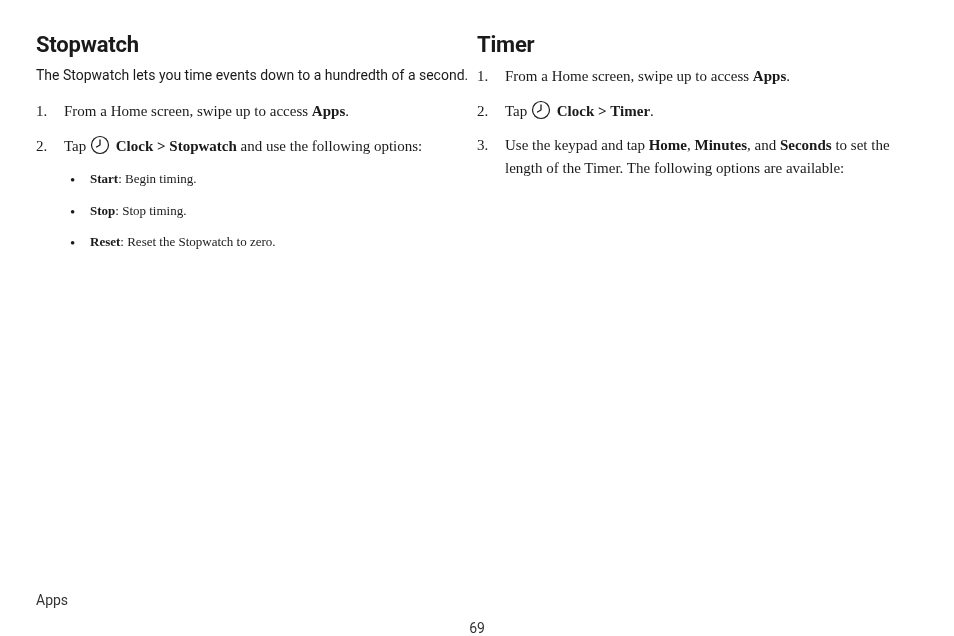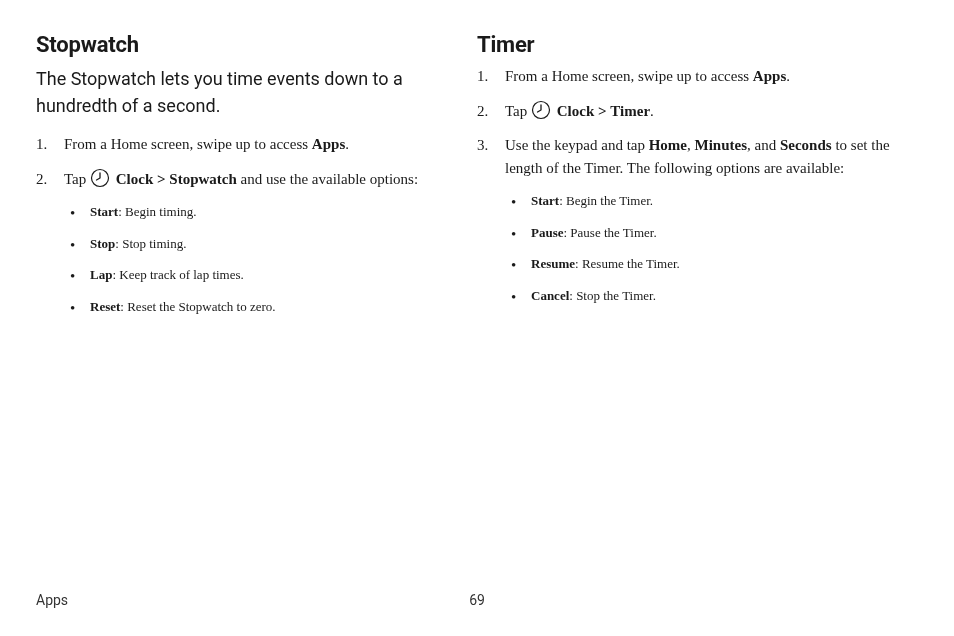--- a/index.html
+++ b/index.html
@@ -19,21 +19,21 @@
       flex: 1;
       min-width: 0;
     }
     h2 {
       font-size: 22px;
       font-weight: 700;
       margin-bottom: 8px;
       letter-spacing: -0.2px;
     }
     .intro {
-      font-size: 18px;
+      font-size: 14px;
       line-height: 1.5;
       margin-bottom: 14px;
     }
     ol {
       list-style: none;
       counter-reset: step;
       padding-left: 0;
       font-family: Liberation Serif, serif;
     }
     ol > li {
@@ -87,20 +87,21 @@
       right: 36px;
       display: flex;
       justify-content: space-between;
       font-size: 14px;
       color: #333;
     }
     .footer-center {
       position: absolute;
       left: 50%;
       transform: translateX(-50%);
+      margin-top: 28px;
     }
   </style>
 </head>
 <body>
 
 <div class="columns">
 
   <div class="col">
     <h2>Stopwatch</h2>
     <p class="intro">The Stopwatch lets you time events down to a hundredth of a second.</p>
@@ -110,25 +111,24 @@
       </li>
       <li>
         <span>Tap </span><span class="clock-icon">
             <svg width="20" height="20" viewBox="0 0 20 20">
               <circle cx="10" cy="10" r="8.5" fill="none" stroke="#1a1a1a" stroke-width="1.2"></circle>
               <path d="M10 5 L10 10 L6.5 12" fill="none" stroke="#1a1a1a" stroke-width="1.3" stroke-linecap="round" stroke-linejoin="round"></path>
             </svg>
           </span>
         <span class="bold">Clock</span>
         <span class="bold chev">&gt;</span>
-        <span class="bold">Stopwatch</span><span> and use the available options:</span>
+        <span class="bold">Stopwatch</span><span> and use the following options:</span>
         <ul>
           <li><span class="bold">Start</span><span>: Begin timing.</span></li>
           <li><span class="bold">Stop</span><span>: Stop timing.</span></li>
-          <li><span class="bold">Lap</span><span>: Keep track of lap times.</span></li>
           <li><span class="bold">Reset</span><span>: Reset the Stopwatch to zero.</span></li>
         </ul>
       </li>
     </ol>
   </div>
 
   <div class="col">
     <h2>Timer</h2>
     <ol>
       <li>
@@ -140,26 +140,20 @@
               <circle cx="10" cy="10" r="8.5" fill="none" stroke="#1a1a1a" stroke-width="1.2"></circle>
               <path d="M10 5 L10 10 L6.5 12" fill="none" stroke="#1a1a1a" stroke-width="1.3" stroke-linecap="round" stroke-linejoin="round"></path>
             </svg>
           </span>
         <span class="bold">Clock</span>
         <span class="bold chev">&gt;</span>
         <span class="bold">Timer</span><span>.</span>
       </li>
       <li>
         <span>Use the keypad and tap </span><span class="bold">Home</span><span>, </span><span class="bold">Minutes</span><span>, and </span><span class="bold">Seconds</span><span> to set the length of the Timer. The following options are available:</span>
-        <ul>
-          <li><span class="bold">Start</span><span>: Begin the Timer.</span></li>
-          <li><span class="bold">Pause</span><span>: Pause the Timer.</span></li>
-          <li><span class="bold">Resume</span><span>: Resume the Timer.</span></li>
-          <li><span class="bold">Cancel</span><span>: Stop the Timer.</span></li>
-        </ul>
       </li>
     </ol>
   </div>
 </div>
 
 <div class="footer">
   <span>Apps</span>
   <span class="footer-center">69</span>
   <span></span>
 </div>

